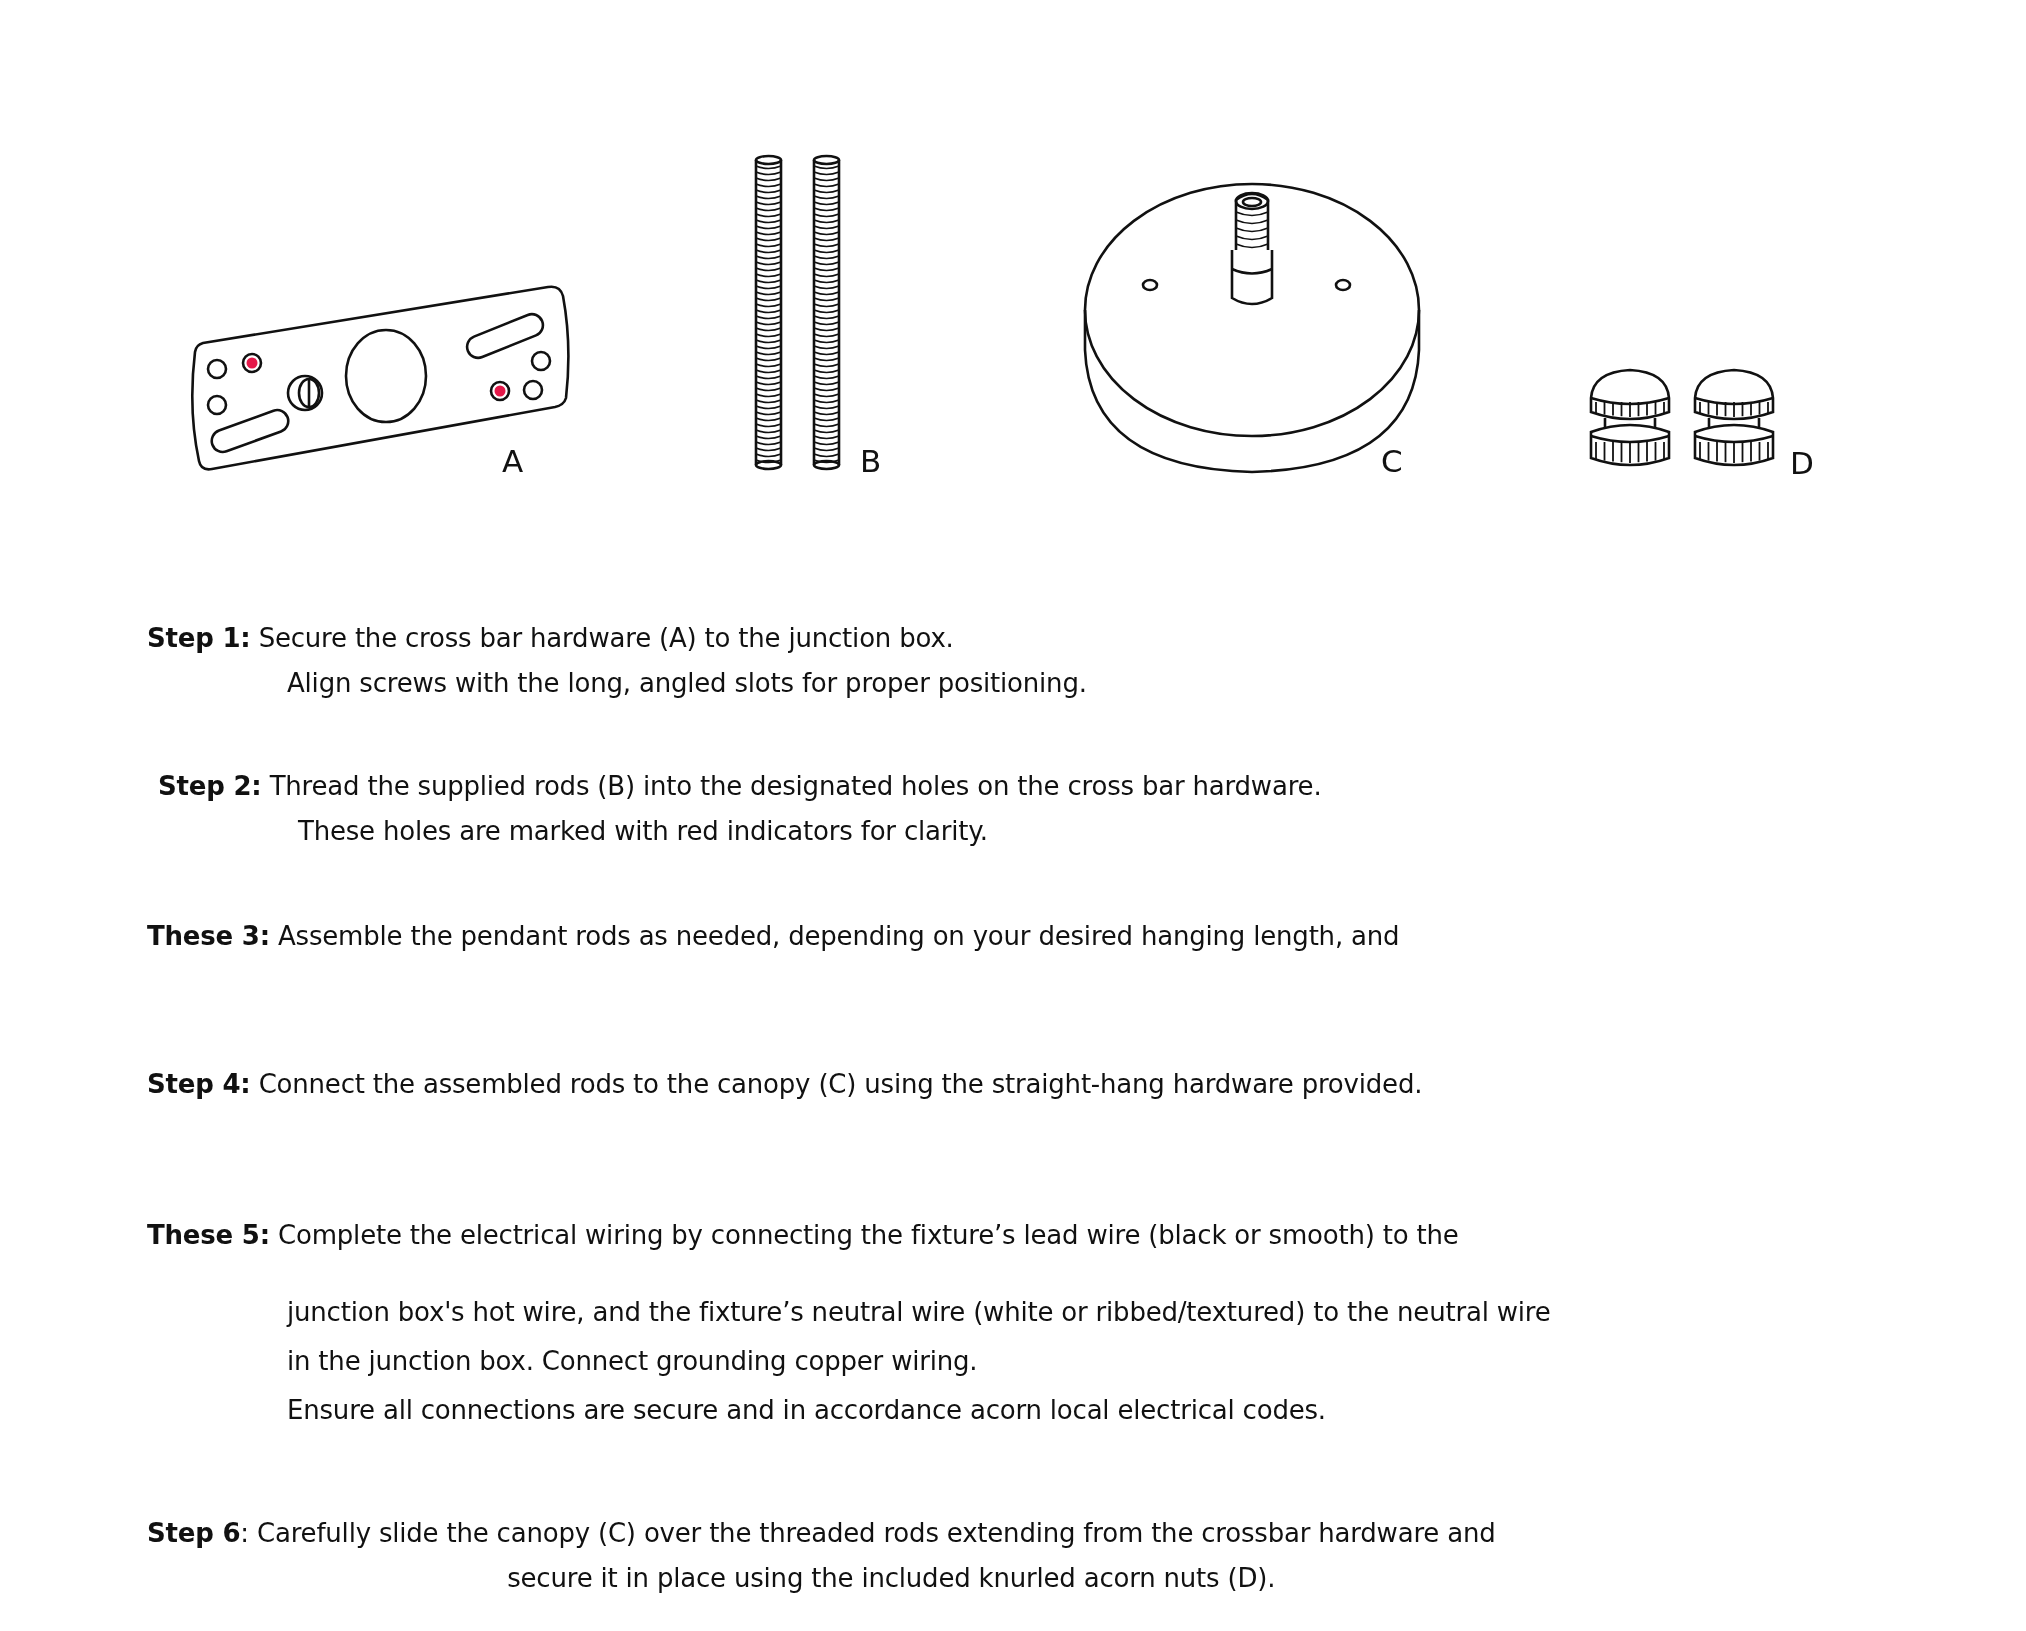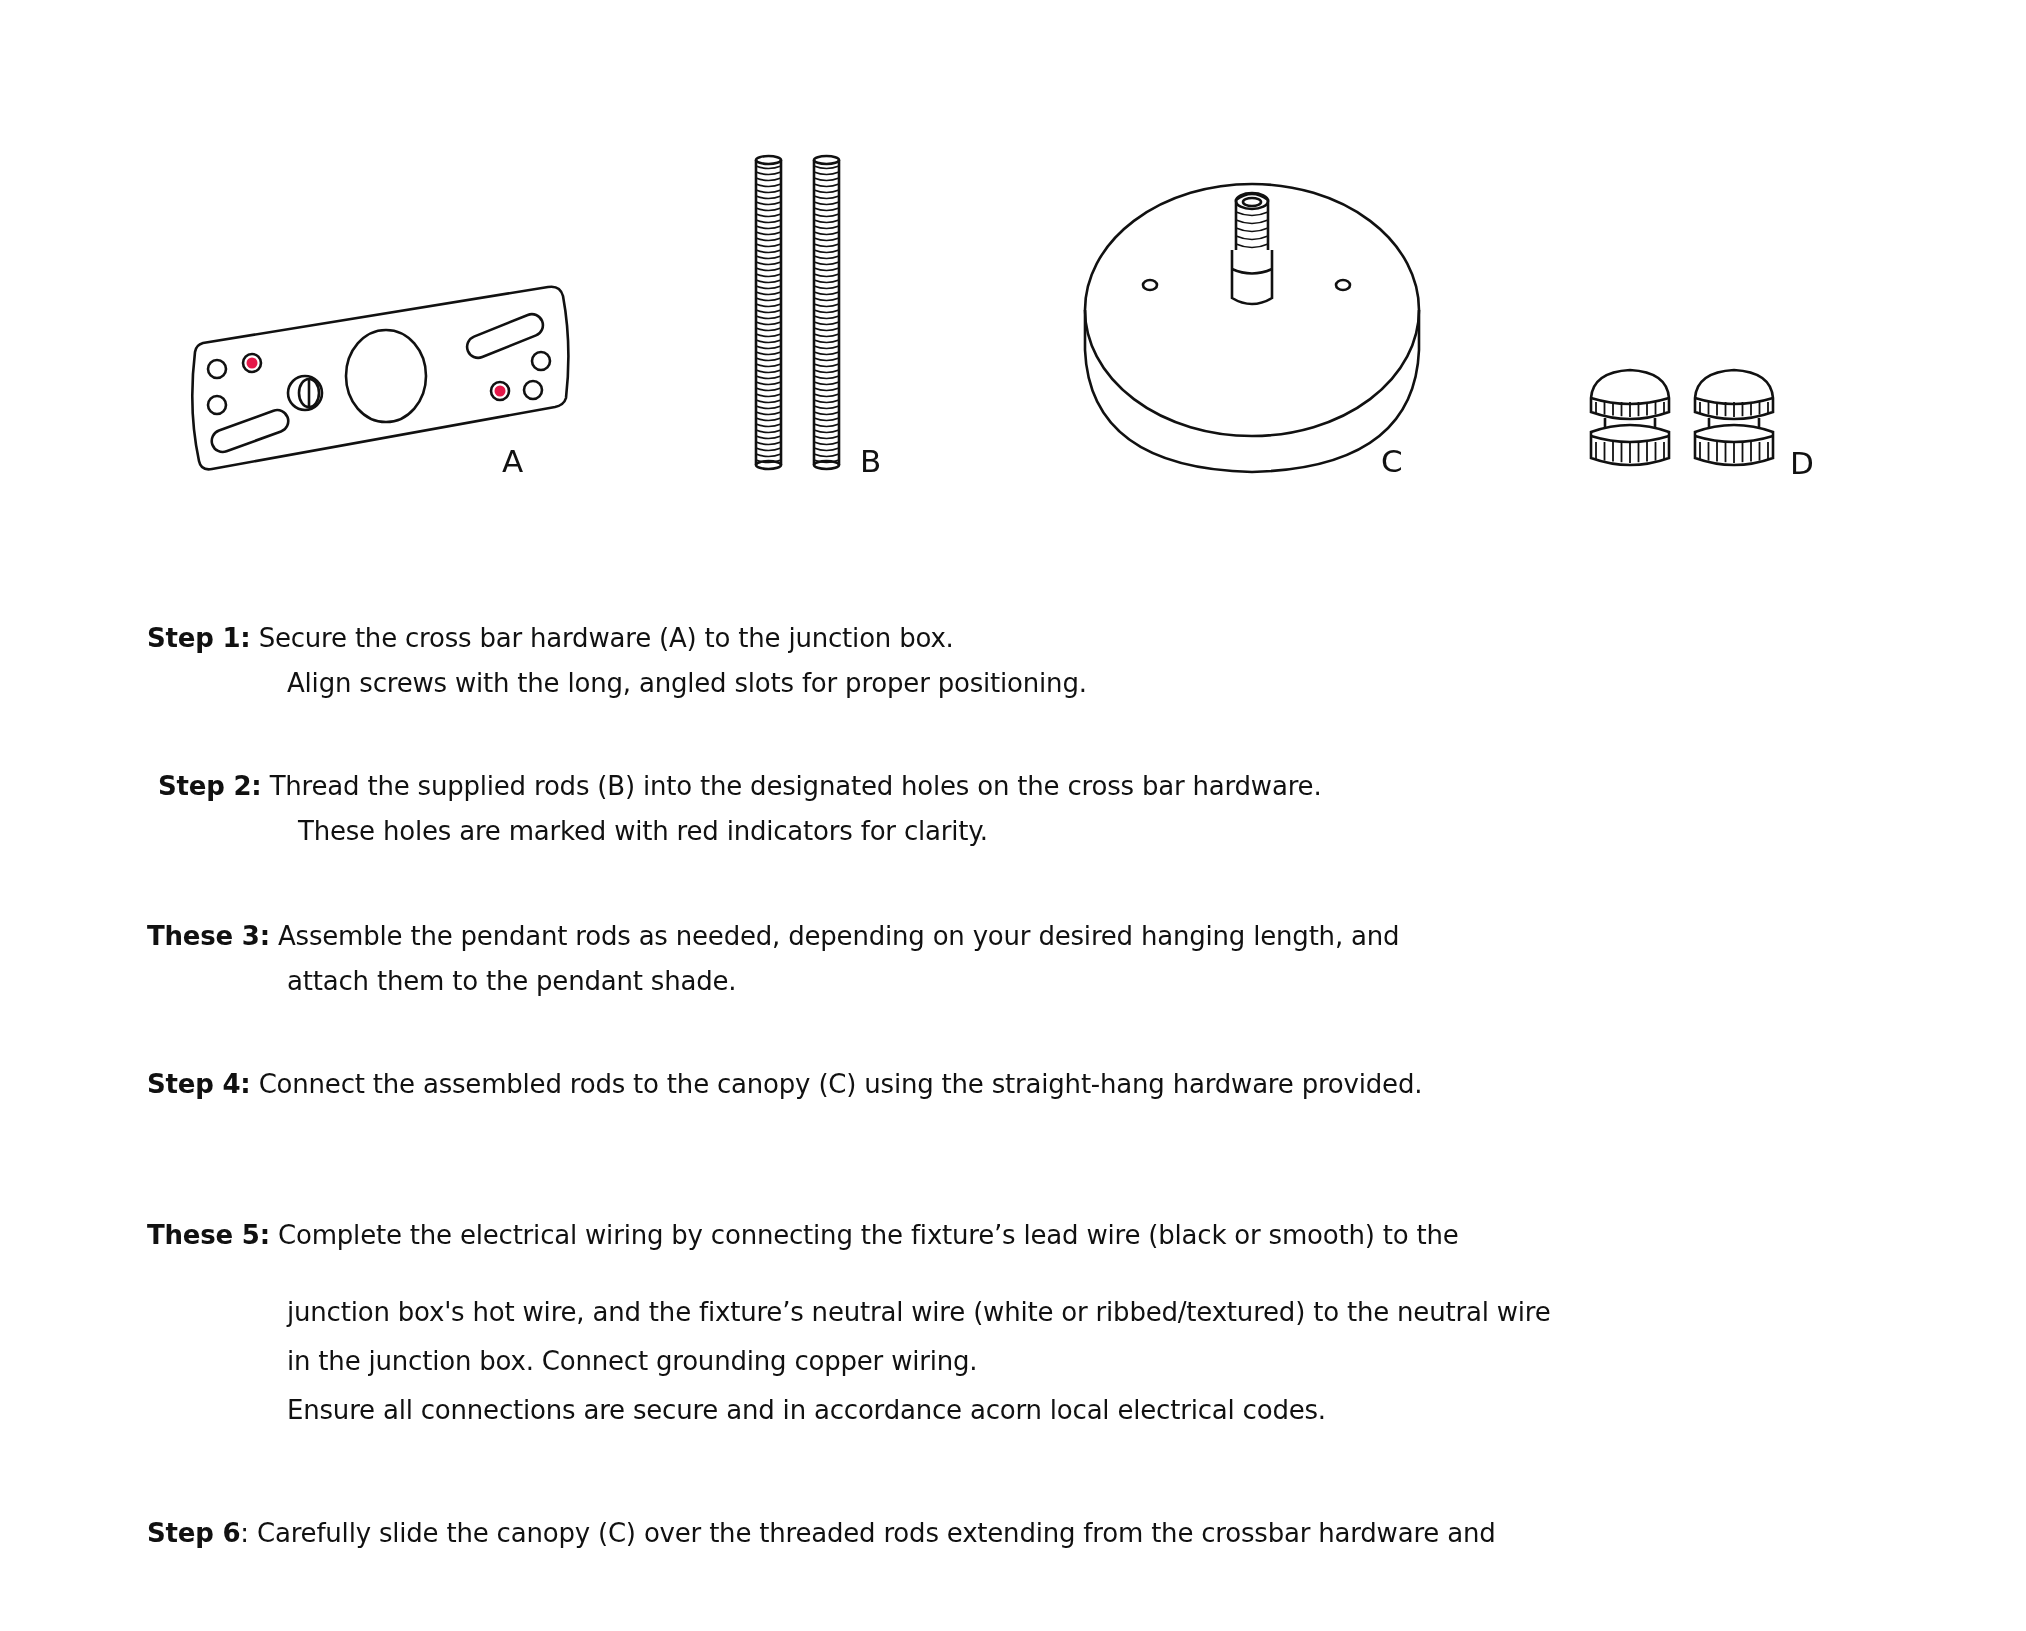--- a/index.html
+++ b/index.html
@@ -243,33 +243,33 @@
 
   <div class="step" style="left:158px; top:764px;">
     <span class="head">Step 2:</span>
     <span>Thread the supplied rods (B) into the designated holes on the cross bar hardware.</span>
     <span class="cont" style="padding-left:140px;">These holes are marked with red indicators for clarity.</span>
   </div>
 
   <div class="step" style="left:147px; top:914px;">
     <span class="head">These 3:</span>
     <span>Assemble the pendant rods as needed, depending on your desired hanging length, and</span>
-    <span class="cont" style="padding-left:140px;">attach them to the pendant shade.</span>
   </div>
 
   <div class="step" style="left:147px; top:1062px;">
     <span class="head">Step 4:</span>
     <span>Connect the assembled rods to the canopy (C) using the straight-hang hardware provided.</span>
   </div>
 
   <div class="step" style="left:147px; top:1211px; line-height:49px;">
     <span class="head">These 5:</span>
     <span>Complete the electrical wiring by connecting the fixture’s lead wire (black or smooth) to the</span>
     <span class="cont" style="padding-left:140px;margin-top:28px;">junction box's hot wire, and the fixture’s neutral wire (white or ribbed/textured) to the neutral wire</span>
     <span class="cont" style="padding-left:140px;">in the junction box. Connect grounding copper wiring.</span>
     <span class="cont" style="padding-left:140px;">Ensure all connections are secure and in accordance acorn local electrical codes.</span>
   </div>
 
   <div class="step" style="left:147px; top:1511px;text-align:center;">
     <span class="head">Step 6</span><span>:</span>
     <span>Carefully slide the canopy (C) over the threaded rods extending from the crossbar hardware and</span>
+    <span class="cont" style="padding-left:140px;">secure it in place using the included knurled acorn nuts (D).</span>
   </div>
 </div>
 
 </body></html>

